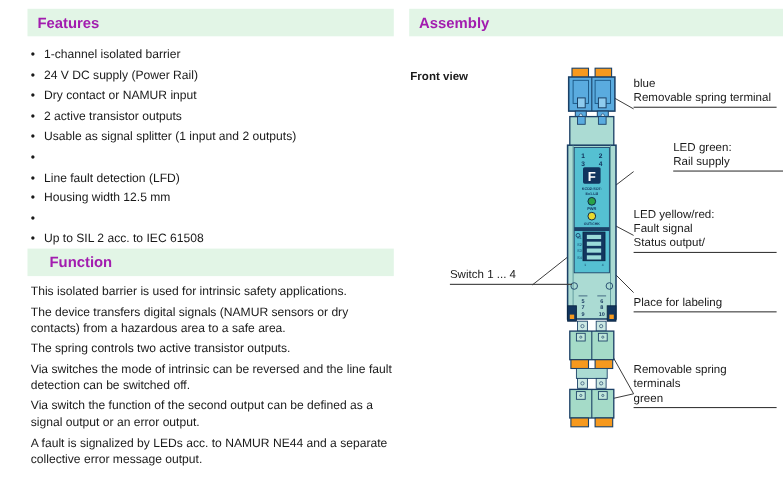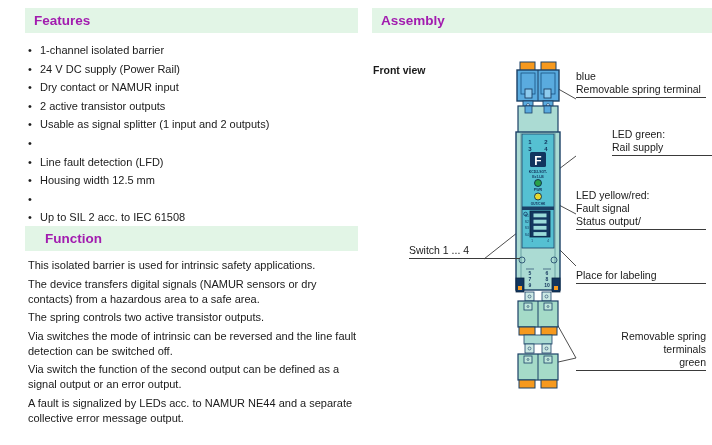--- a/index.html
+++ b/index.html
@@ -18,21 +18,21 @@
   #assembly-bar{left:372px;top:8px;width:350px;}
   #assembly-figure{position:absolute;left:372px;top:36px;width:340px;height:405px;}
   #front-view-label{position:absolute;left:1px;top:28px;font-size:10.5px;font-weight:bold;}
   .callout{position:absolute;font-size:10.5px;line-height:13px;border-bottom:1px solid #3a3a3a;
            padding-bottom:1px;}
   .co-right{left:204px;width:130px;}
   #co-terminal-blue{top:34px;}
   #co-led-green{top:92px;margin-left:36px;}
   #co-led-yellow{top:137px;margin-top:16px;}
   #co-labeling{top:215px;margin-top:18px;}
-  #co-terminals-green{top:294px;text-align:right;}
+  #co-terminals-green{top:294px;}
   #co-switch{left:1px;top:208px;width:111px;margin-left:36px;}
   svg{position:absolute;left:0;top:0;}
   svg text{font-family:"Liberation Sans", sans-serif;}
 </style>
 </head>
 <body>
 
 <div id="features-bar" class="section-bar">Features</div>
 
 <ul id="features-list">

